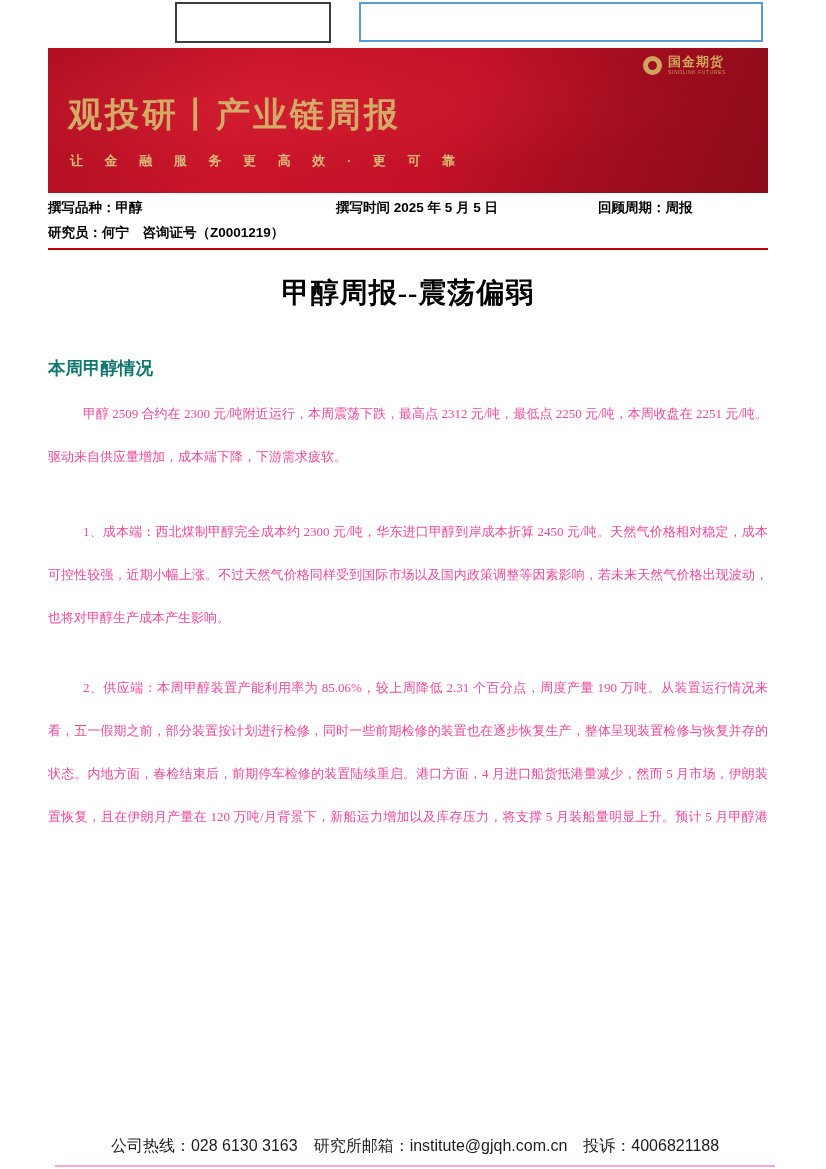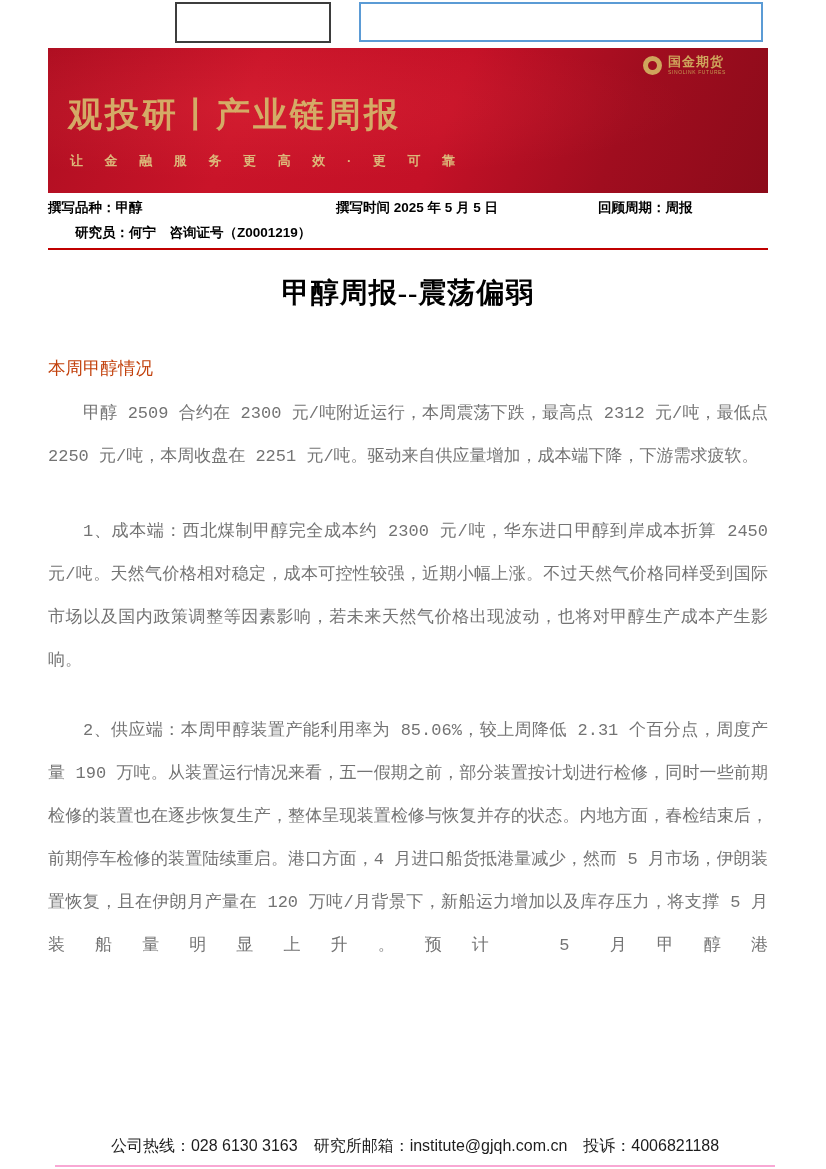--- a/index.html
+++ b/index.html
@@ -51,40 +51,40 @@
     font-size:13px; font-weight:bold; color:#dcb87a; letter-spacing:9px;
     white-space:nowrap;
   }
 
   
   .meta { margin-top:6px; font-size:13.5px; font-weight:bold; }
   .meta-row1 { display:flex; }
   .meta-variety { width:288px; }
   .meta-date    { width:262px; }
   .meta-period  { flex:1; }
-  .meta-row2 { margin-top:7px;margin-left:27px; }
+  .meta-row2 { margin-top:7px; }
   .red-rule { border:none; border-top:2px solid #c00000; margin:6px 0 0 0; }
 
   
   .doc-title {
     margin:24px 0 0 0;
     text-align:center;
     font-size:28px; font-weight:bold;
     font-family:"Liberation Serif","DejaVu Serif",serif;
     letter-spacing:1px;
   }
-  .sec-heading { font-weight:normal; color:#c2410c; }
+  .sec-heading { font-weight:bold; color:#0f766e; }
   .sec-heading.small { margin:44px 0 0 0; font-size:17.5px; }
   .sec-heading.large { margin:33px 0 0 0; font-size:20px; }
   p.body-para {
     margin:0;
-    font-size:17px; line-height:43px;
+    font-size:13px; line-height:43px;
     text-align:justify; text-indent:35px;
-    font-family:Liberation Mono, monospace;
-    color:#737373;
+    font-family:Liberation Serif, serif;
+    color:#ec4899;
   }
   p.para-1 { margin-top:12px; }
   p.para-2 { margin-top:32px; }
   p.para-3 { margin-top:27px; }
   p.continues { text-align-last:justify; }
 
   
   .footer {
     position:absolute; left:55px; top:1136px; width:720px;
     text-align:center; font-size:16px; color:#1c1c1c;

